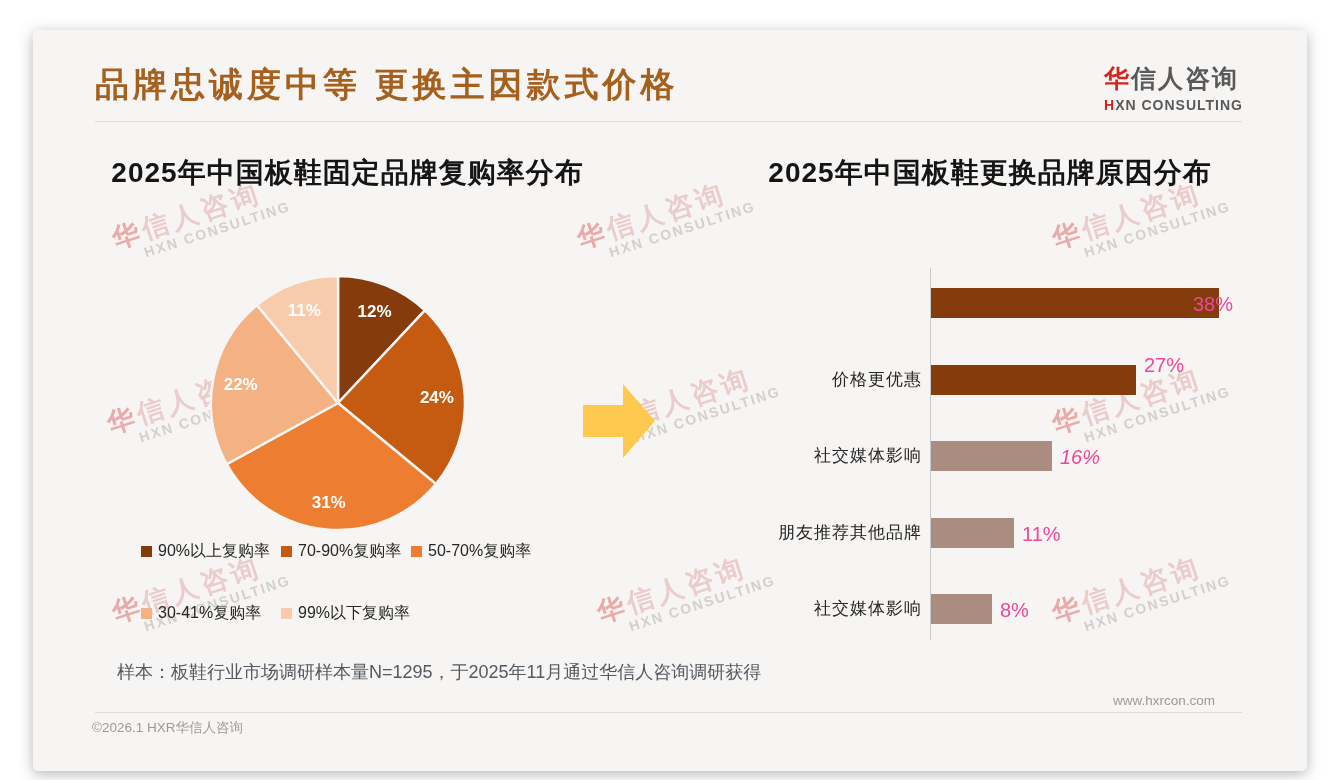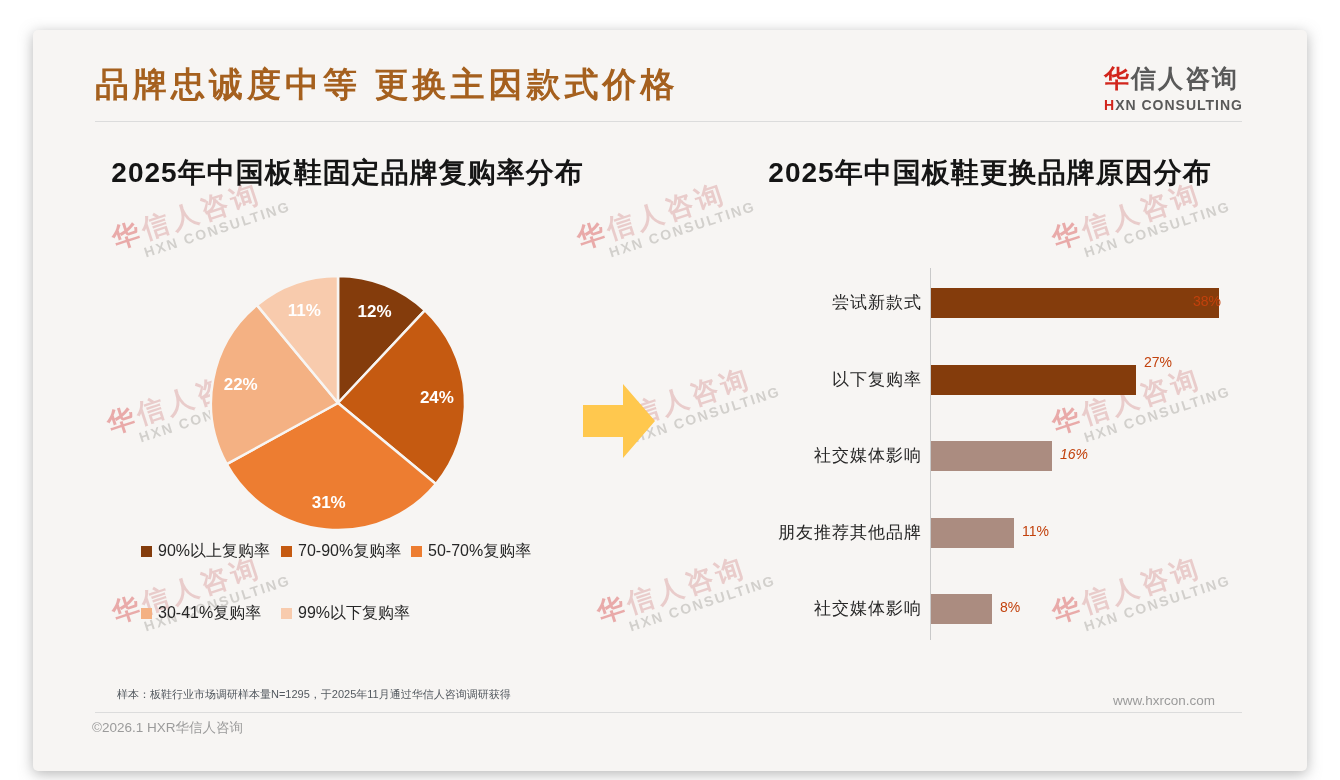--- a/index.html
+++ b/index.html
@@ -38,23 +38,23 @@
   .lg-label{font-size:16px;color:#262626;white-space:nowrap;}
   
   .arrow{position:absolute;left:583px;top:384px;width:72px;height:74px;z-index:2;}
   .arrow polygon{fill:#FFC84E;}
   
   #bar-chart{position:absolute;left:740px;top:268px;width:505px;height:375px;z-index:2;}
   .axis{position:absolute;left:190px;top:0;width:1px;height:372px;background:#C9C9C9;}
   .bar-cat{position:absolute;left:0;width:182px;text-align:right;font-size:17px;
            letter-spacing:1px;color:#262626;white-space:nowrap;}
   .bar-rect{position:absolute;height:30px;}
-  .bar-val{position:absolute;font-size:14px;color:#c2410c;white-space:nowrap;}
+  .bar-val{position:absolute;font-size:20px;color:#ec4899;white-space:nowrap;}
   
-  .footnote{position:absolute;left:117px;top:687px;z-index:2;font-size:11px;color:#53595F;}
+  .footnote{position:absolute;left:117px;top:660px;z-index:2;font-size:18px;color:#53595F;}
   .copyright{position:absolute;left:92px;top:719px;z-index:2;font-size:13.5px;color:#9B9B9B;}
   .website{position:absolute;left:1113px;top:693px;z-index:2;font-size:13.5px;color:#9B9B9B;}
 </style>
 </head>
 <body>
 
 <div class="stage">
   <div class="card"></div>
   <div id="wm-layer">
       <div class="wm" style="left: 200px; top: 218px;">
@@ -141,24 +141,23 @@
         <span class="lg-label">99%以下复购率</span>
       </div>
     </div>
 
   <svg class="arrow" viewBox="0 0 72 74">
     <polygon points="0,21 40,21 40,0 72,37 40,74 40,53 0,53"></polygon>
   </svg>
 
   <div id="bar-chart">
     <div class="axis"></div>
-  <div class="bar-cat" style="top: 23px;">尝试新款式</div>
       <div class="bar-rect" style="left: 191px; top: 20px; width: 288px; background: rgb(132, 60, 12);"></div>
       <div class="bar-val" style="left: 453px; top: 25px;">38%</div>
-      <div class="bar-cat" style="top: 99.5px;">以下复购率</div>
+      <div class="bar-cat" style="top: 99.5px;">价格更优惠</div>
       <div class="bar-rect" style="left: 191px; top: 96.5px; width: 205px; background: rgb(132, 60, 12);"></div>
       <div class="bar-val" style="left: 404px; top: 86px;">27%</div>
       <div class="bar-cat" style="top: 176px;">社交媒体影响</div>
       <div class="bar-rect" style="left: 191px; top: 173px; width: 121px; background: rgb(171, 140, 128);"></div>
       <div class="bar-val" style="left: 320px; top: 178px; font-style: italic;">16%</div>
       <div class="bar-cat" style="top: 252.5px;">朋友推荐其他品牌</div>
       <div class="bar-rect" style="left: 191px; top: 249.5px; width: 83px; background: rgb(171, 140, 128);"></div>
       <div class="bar-val" style="left: 282px; top: 254.5px;">11%</div>
       <div class="bar-cat" style="top: 329px;">社交媒体影响</div>
       <div class="bar-rect" style="left: 191px; top: 326px; width: 61px; background: rgb(171, 140, 128);"></div>

